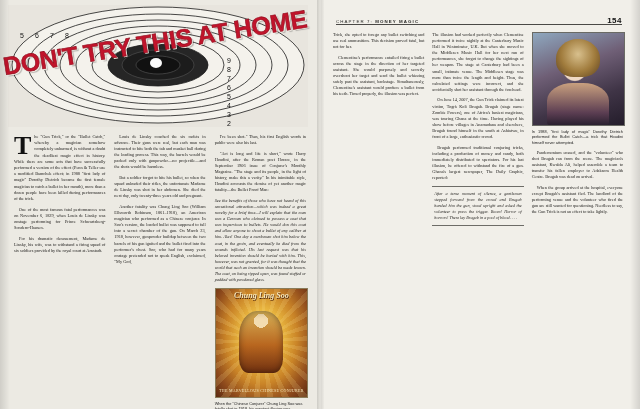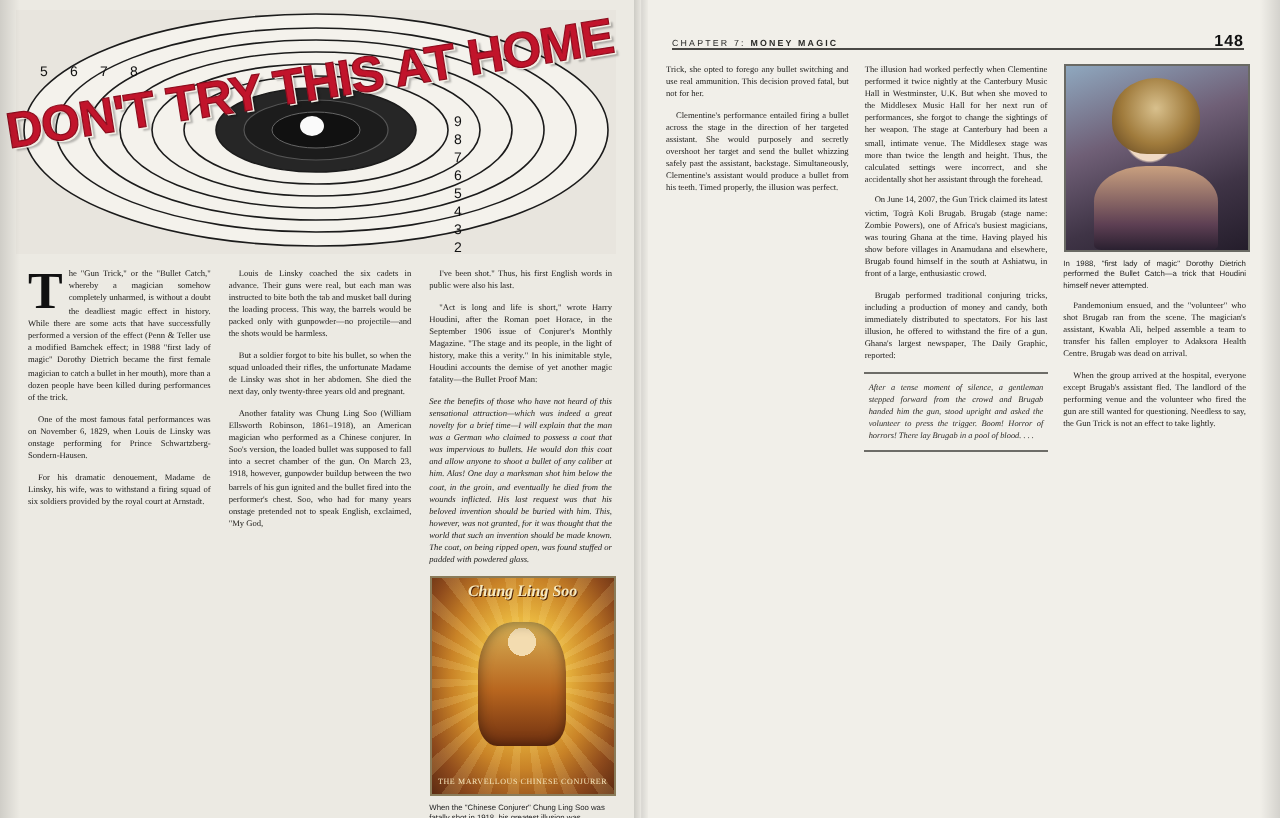--- a/index.html
+++ b/index.html
@@ -332,21 +332,21 @@
       </div>
 
     </div>
   </div>
 
   <div class="running-head">
     <div class="rh-text">
       <span>CHAPTER 7:</span>
       <b>MONEY MAGIC</b>
     </div>
-    <div class="folio">148</div>
+    <div class="folio">154</div>
   </div>
   <div class="rule"></div>
 
   <div class="cols-right">
     <div class="col">
       <p>Trick, she opted to forego any bullet switching and use real ammunition. This decision proved fatal, but not for her.</p>
       <p class="indent">Clementine's performance entailed firing a bullet across the stage in the direction of her targeted assistant. She would purposely and secretly overshoot her target and send the bullet whizzing safely past the assistant, backstage. Simultaneously, Clementine's assistant would produce a bullet from his teeth. Timed properly, the illusion was perfect.</p>
     </div>
 
     <div class="col">

